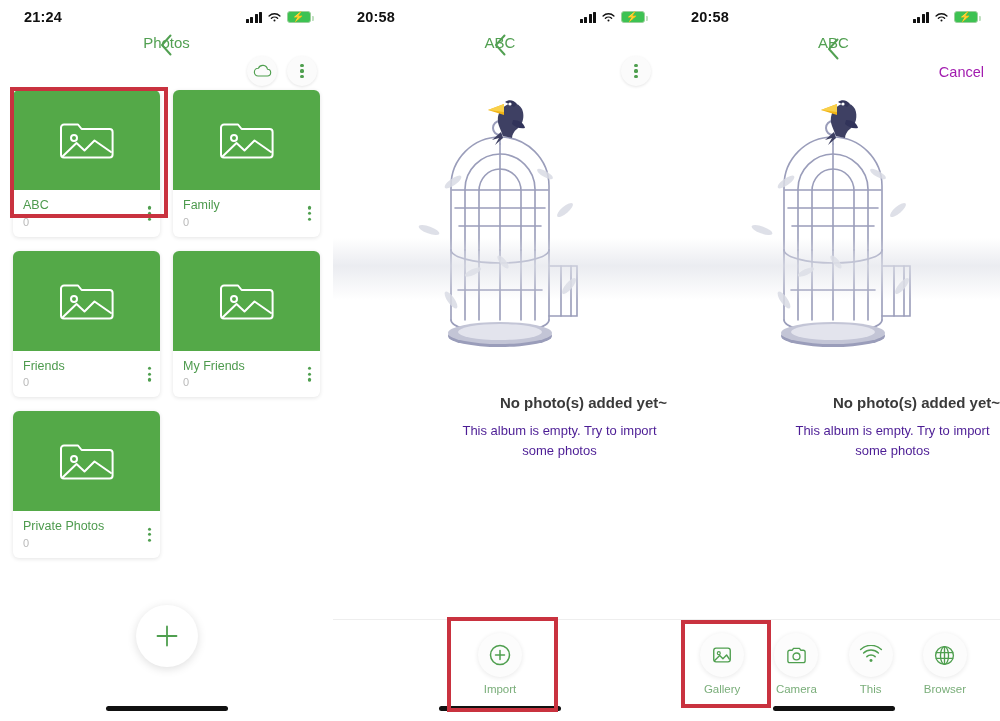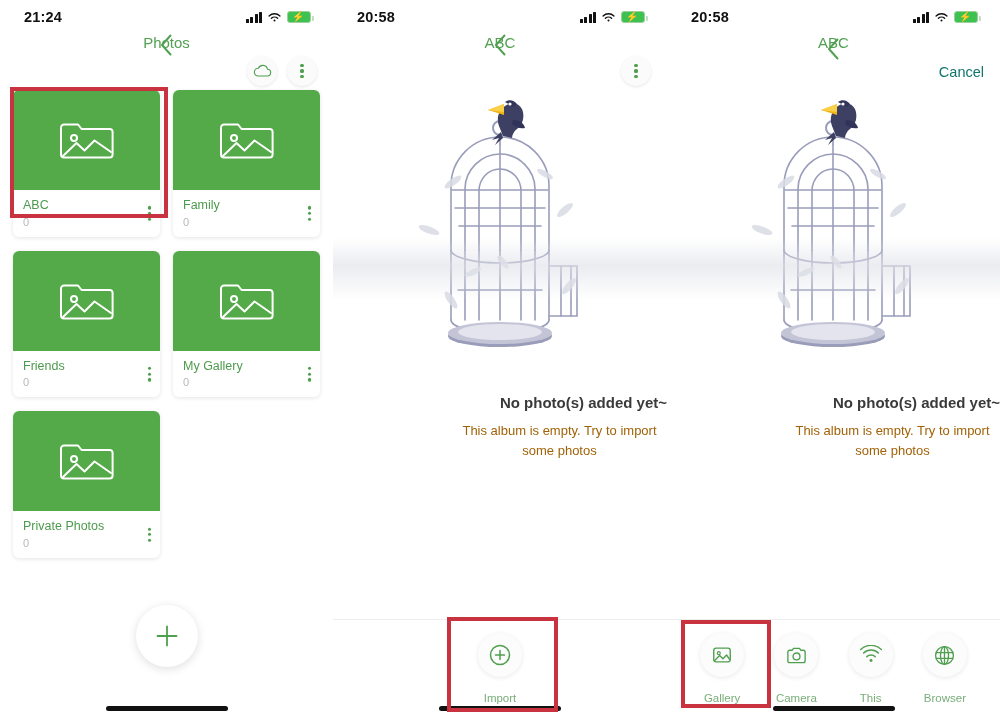--- a/index.html
+++ b/index.html
@@ -51,21 +51,21 @@
     font-size: 15px; color: #52a052; pointer-events: none;
   }
   .nav-right { margin-left: auto; display: flex; align-items: center; gap: 10px; z-index: 2; }
   .round-btn {
     width: 30px; height: 30px; border-radius: 50%; background: #fbfbfb;
     box-shadow: 0 1px 3px rgba(0,0,0,.10);
     display: flex; align-items: center; justify-content: center; cursor: pointer;
   }
   .dots-v { display: flex; flex-direction: column; gap: 2.5px; align-items: center; }
   .dots-v i { width: 3.2px; height: 3.2px; border-radius: 50%; background: #4f9f4f; display: block; }
-  .nav-cancel { font-size: 14.5px; color: #0f766e; cursor: pointer; }
+  .nav-cancel { font-size: 14.5px; color: #a21caf; cursor: pointer; }
 
   
   .album-grid {
     display: flex; flex-wrap: wrap; gap: 14px 13px; padding: 10px 13px 0 13px;
   }
   .album-card {
     width: 147px; border-radius: 6px; overflow: hidden; background: #ffffff;
     box-shadow: 0 1px 4px rgba(0,0,0,.11); cursor: pointer;
   }
   .album-thumb {
@@ -89,33 +89,33 @@
     position: absolute; left: 0; right: 0; top: 90px; display: flex;
     flex-direction: column; align-items: flex-end;
   }
   .illus { width: 334px; height: 300px; position: relative; }
   .illus-band {
     position: absolute; left: 0; right: 0; top: 148px; height: 62px;
     background: linear-gradient(to bottom, rgba(226,228,234,0) 0%, rgba(224,226,233,.65) 45%, rgba(236,238,242,0) 100%);
   }
   .empty-title { font-size: 15px; color: #3a3a3a; font-weight: bold; margin-top: 4px; }
   .empty-sub {
-    font-size: 13px; color: #a16207; text-align: center; line-height: 1.55;
+    font-size: 13px; color: #4c1d95; text-align: center; line-height: 1.55;
     margin-top: 10px; width: 215px;
   }
 
   
   .bottom-bar {
     position: absolute; left: 0; right: 0; bottom: 0; height: 102px;
     border-top: 1px solid #eeeeee; display: flex; align-items: flex-start;
     justify-content: center; padding-top: 13px;
   }
   .bottom-bar.multi { justify-content: space-around; padding: 13px 18px 12px 18px; }
   .action {
-    display: flex; flex-direction: column; align-items: center; gap: 15px;
+    display: flex; flex-direction: column; align-items: center; gap: 6px;
     width: 68px; cursor: pointer;
   }
   .action-circle {
     width: 44px; height: 44px; border-radius: 50%; background: #fcfcfc;
     box-shadow: 0 1px 5px rgba(0,0,0,.09);
     display: flex; align-items: center; justify-content: center;
   }
   .action-label { font-size: 11.5px; color: #7aae7a; }
 
   
@@ -247,21 +247,21 @@
 
       <div class="album-card">
         <div class="album-thumb">
           <svg width="56" height="44" viewBox="0 0 56 44">
             <path d="M2 9.5a3 3 0 0 1 3-3h14l3.6 4.5h28a3 3 0 0 1 3 3v22.5a3 3 0 0 1-3 3H5a3 3 0 0 1-3-3z" stroke="#fff" stroke-width="2" fill="none" stroke-linejoin="round"></path>
             <circle cx="15" cy="20" r="3" stroke="#fff" stroke-width="2" fill="none"></circle>
             <path d="M4 38l13.5-13 8 7.5 10-10L52 34" stroke="#fff" stroke-width="2" fill="none" stroke-linecap="round" stroke-linejoin="round"></path>
           </svg>
         </div>
         <div class="album-meta">
-          <div class="album-name">My Gallery</div>
+          <div class="album-name">My Friends</div>
           <div class="album-count">0</div>
           <span class="album-dots">
             <span class="dots-v">
                 <i></i>
                 <i></i>
                 <i></i>
               </span>
           </span>
         </div>
       </div>

